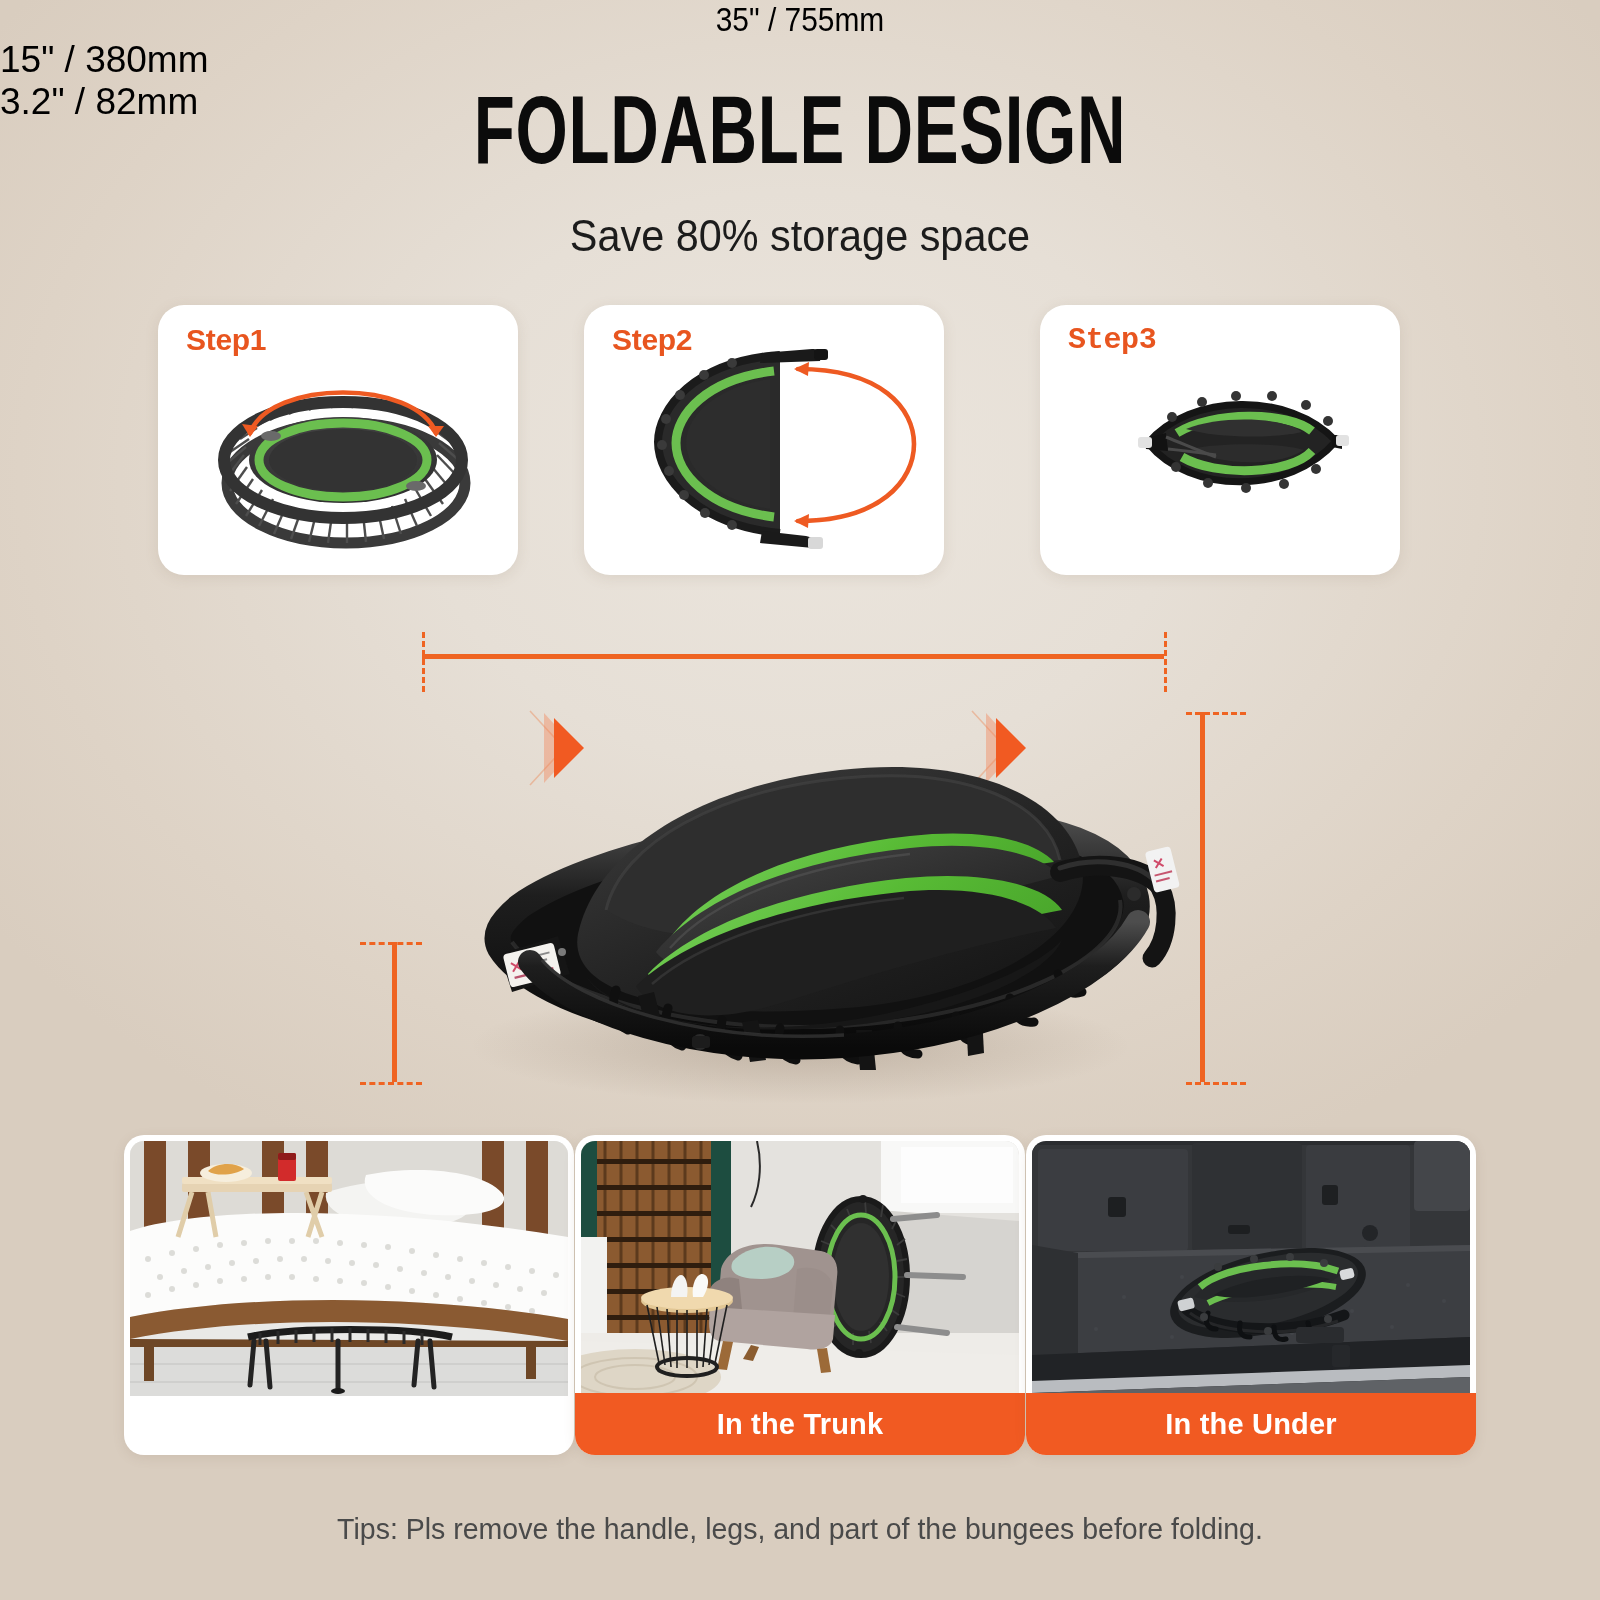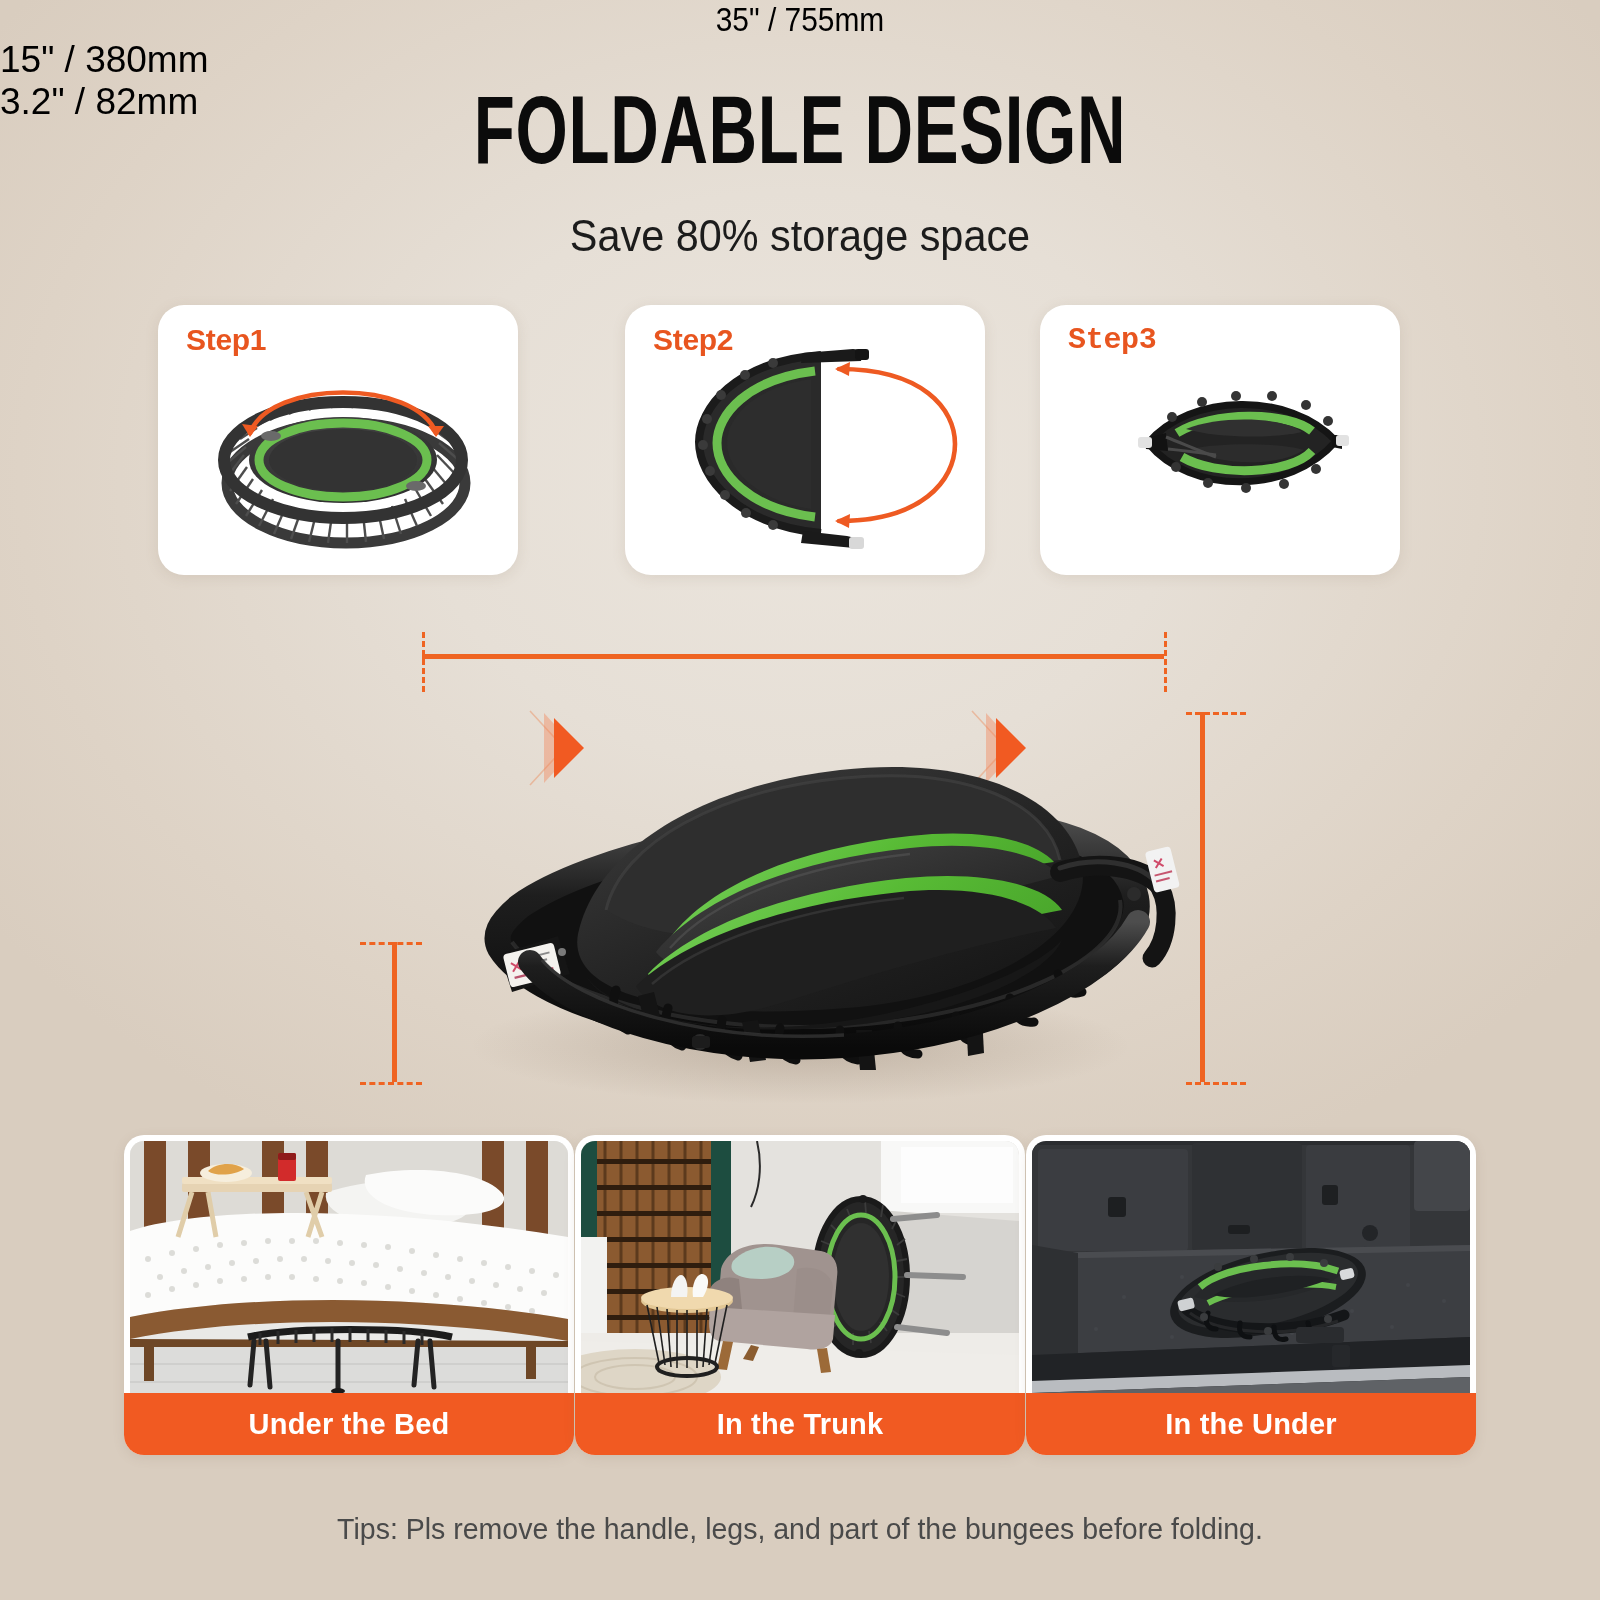--- a/index.html
+++ b/index.html
@@ -55,21 +55,21 @@
     position: absolute;
     top: 0;
     width: 360px;
     height: 270px;
     background: #fff;
     border-radius: 26px;
     box-shadow: 0 3px 14px rgba(120,100,80,0.13);
     overflow: hidden;
   }
   .step-card.s1 { left: 158px; }
-  .step-card.s2 { left: 625px; }
+  .step-card.s2 { left: 584px; }
   .step-card.s3 { left: 1040px; font-family: Liberation Mono, monospace; }
 
   .step-label {
     position: absolute;
     top: 18px;
     left: 28px;
     font-size: 30px;
     font-weight: 700;
     color: #e8551f;
     letter-spacing: -0.3px;
@@ -556,21 +556,20 @@
               <line x1="124" y1="200" x2="120" y2="244"></line>
               <line x1="136" y1="200" x2="140" y2="246"></line>
               <line x1="208" y1="200" x2="208" y2="250"></line>
               <line x1="288" y1="200" x2="284" y2="244"></line>
               <line x1="300" y1="200" x2="304" y2="246"></line>
             </g>
             <ellipse cx="208" cy="250" rx="7" ry="3" fill="#1a1a1a"></ellipse>
           </g>
         </svg>
       </div>
-      <div class="photo-cap">Under the Bed</div>
     </div>
 
     <div class="photo-card p2">
       <div class="photo-img">
         <svg viewBox="0 0 438 255" width="438" height="255">
           <rect width="438" height="255" fill="#eceae6"></rect>
 
           <rect x="0" y="0" width="438" height="210" fill="#e4e2de"></rect>
           <rect x="0" y="0" width="150" height="200" fill="#1d4d40"></rect>
 

